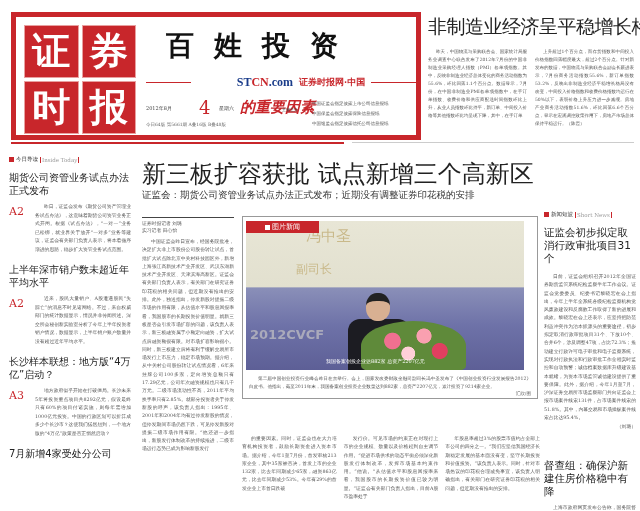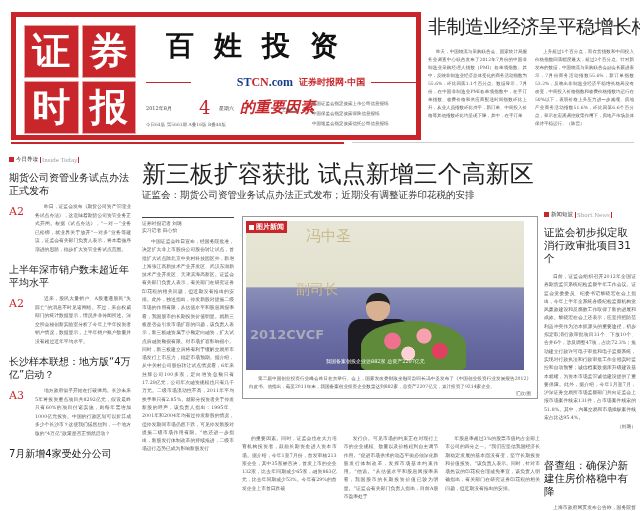--- a/index.html
+++ b/index.html
@@ -41,21 +41,21 @@
   .brief-text { font-size:4.8px; line-height:8.5px; color:#555; text-indent:9px; text-align:justify; }
 
   .lead-title { position:absolute; left:142px; top:158px; font-size:24px; font-family:"DejaVu Sans", sans-serif; color:#222; white-space:nowrap; letter-spacing:0px; }
   .lead-sub { position:absolute; left:142px; top:189px; font-size:9.5px; color:#333; white-space:nowrap; }
 
   .byline { position:absolute; left:142px; top:217px; width:92px; border-top:1.5px solid #444; padding-top:2px; font-size:4.8px; line-height:7px; color:#555; }
   .lead-col1 { position:absolute; left:142px; top:238px; width:92px; font-size:4.8px; line-height:8.3px; color:#555; text-indent:9px; text-align:justify; }
 
   .photo-box { position:absolute; left:242px; top:216px; width:296px; height:183px; border:1px solid #999; background:#fff; }
   .photo { position:absolute; left:3px; top:4px; width:278px; height:149px; background:linear-gradient(180deg,#e8e6d6 0%,#e2e0cf 44%,#8a8fb8 45%,#6e72a8 70%,#5d5f96 100%); overflow:hidden; }
-  .photo-tag { position:absolute; left:0; top:0; background:#c8262b; color:#fff; font-size:7px; padding:1px 3px; display:flex; align-items:center; gap:2px;font-weight:bold; }
+  .photo-tag { position:absolute; left:0; top:0; background:#c8262b; color:#fff; font-size:7px; padding:1px 19px; display:flex; align-items:center; gap:2px; }
   .photo-tag .sq { width:5px; height:5px; background:#fff; display:inline-block; }
   .banner-text { position:absolute; color:#c9b98a; font-weight:normal; font-family:"DejaVu Sans", sans-serif; white-space:nowrap; }
   .speaker { position:absolute; left:100px; top:72px; width:65px; height:80px; }
   .speaker-head { position:absolute; left:20px; top:0; width:24px; height:28px; border-radius:45%; background:#d8b092; border-top:8px solid #222; }
   .speaker-body { position:absolute; left:2px; top:26px; width:62px; height:55px; background:#1c1c22; border-radius:12px 12px 0 0; }
   .flowers { position:absolute; left:115px; top:100px; width:105px; height:50px; border-radius:50% 50% 10% 10%; background:radial-gradient(circle at 30% 40%,#f07090 0 10%,transparent 11%),radial-gradient(circle at 60% 30%,#f9a0b0 0 10%,transparent 11%),radial-gradient(circle at 75% 60%,#e04060 0 9%,transparent 10%),radial-gradient(circle at 45% 65%,#ffd0d8 0 10%,transparent 11%),#5f8a3a; }
   .photo-overlay { position:absolute; left:80px; top:137px; font-size:5px; color:#fff; }
   .cvcf { position:absolute; left:4px; top:106px; font-size:13px; color:#aab; font-family:"DejaVu Sans", sans-serif; font-weight:bold; }
   .photo-caption { position:absolute; left:6px; top:158px; width:282px; font-size:4.6px; line-height:7.5px; color:#555; text-indent:9px; text-align:justify; }
   .photo-credit { position:absolute; right:6px; bottom:2px; font-size:4.6px; color:#555; }
@@ -142,21 +142,21 @@
 <div class="lead-sub">证监会：期货公司资管业务试点办法正式发布；近期没有调整证券印花税的安排</div>
 <div class="byline">
   <div>证券时报记者  刘璐</div>
   <div>实习记者  田心怡</div>
 </div>
 <div class="lead-col1">中国证监会昨日宣布，经国务院批准，决定扩大非上市股份公司股份转让试点，首批扩大试点除北京中关村科技园区外，新增上海张江高新技术产业开发区、武汉东湖新技术产业开发区、天津滨海高新区。证监会有关部门负责人表示，有关部门在研究证券印花税的相关问题，但近期没有推出的安排。此外，独送指出，停发新股对提振二级市场的作用有限，从估值水平和股息回报率看，我国股市的长期投资价值明显。就新三板是否会引发市场扩容的问题，该负责人表示，新三板融资属于小额定向融资，扩大试点后融资额很有限。对市场扩容影响很小。同时，新三板建立后将有利于缓解交易所市场发行上市压力，稳定市场预期。据介绍，从中关村公司股份转让试点情况看，6年来挂牌公司100多家，定向增资总额只有17.29亿元，公司年次融资规模也只有几千万元。二级市场流动性不高，2011年平均换手率只有2.85%。就部分投资者关于停发新股的呼声，该负责人指出：1995年、2001年和2004年均有过停发新股的情况，但停发期间市场仍然下跌，可见停发新股对提振二级市场作用有限。“他还进一步指出，新股发行体制改革的持续推进，二级市场运行态势已成为影响新股发行</div>
 
 <div class="photo-box">
   <div class="photo">
     <div class="banner-text" style="left:60px;top:6px;font-size:15px;">冯中圣</div>
-    <div class="banner-text" style="left:50px;top:60px;font-size:14px;">副司长</div>
+    <div class="banner-text" style="left:50px;top:40px;font-size:12px;">副司长</div>
     <div class="cvcf">2012CVCF</div>
     <div class="speaker">
       <div class="speaker-body"></div>
       <div class="speaker-head"></div>
     </div>
     <div class="flowers"></div>
     <div class="photo-overlay">我国备案创投企业达882家  总资产2207亿元</div>
     <div class="photo-tag">
       <span class="sq"></span>
       <span>图片新闻</span>

